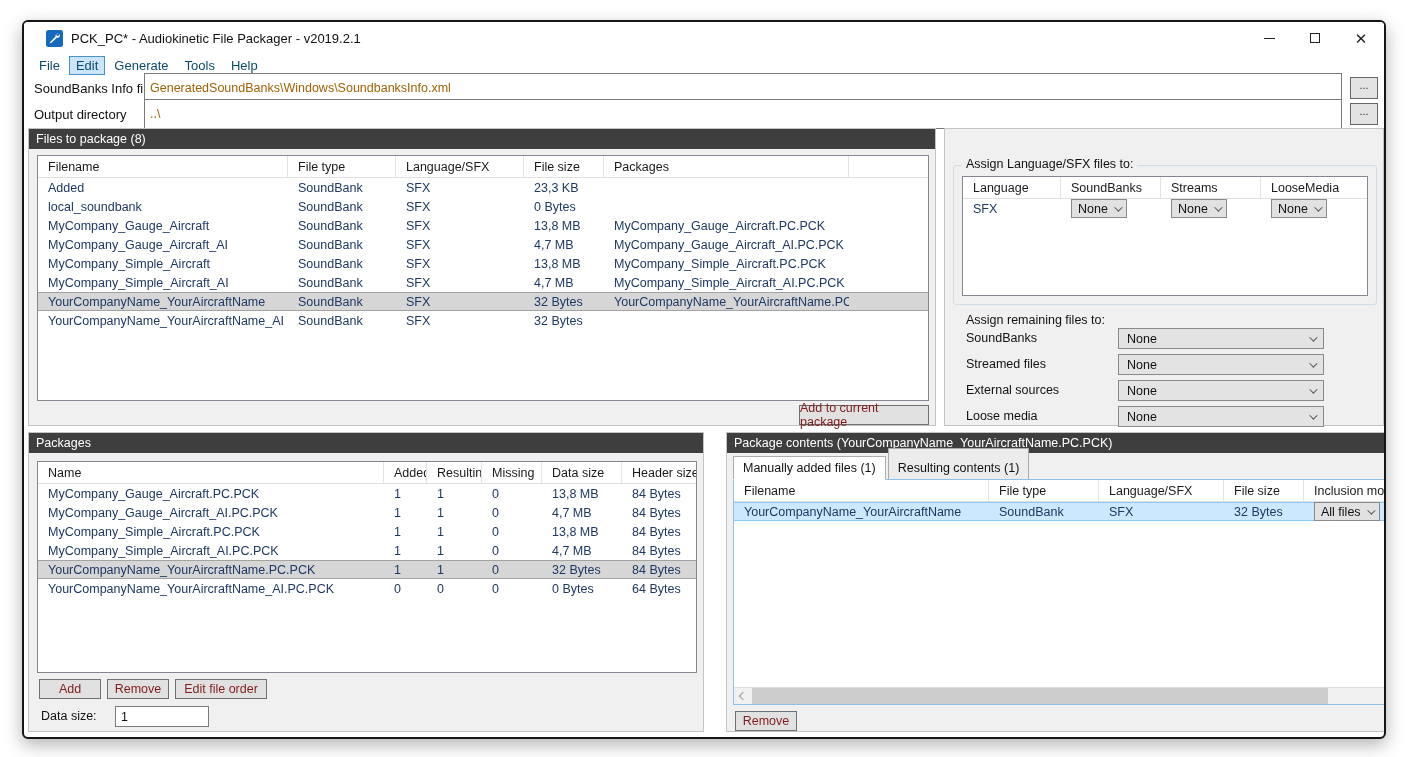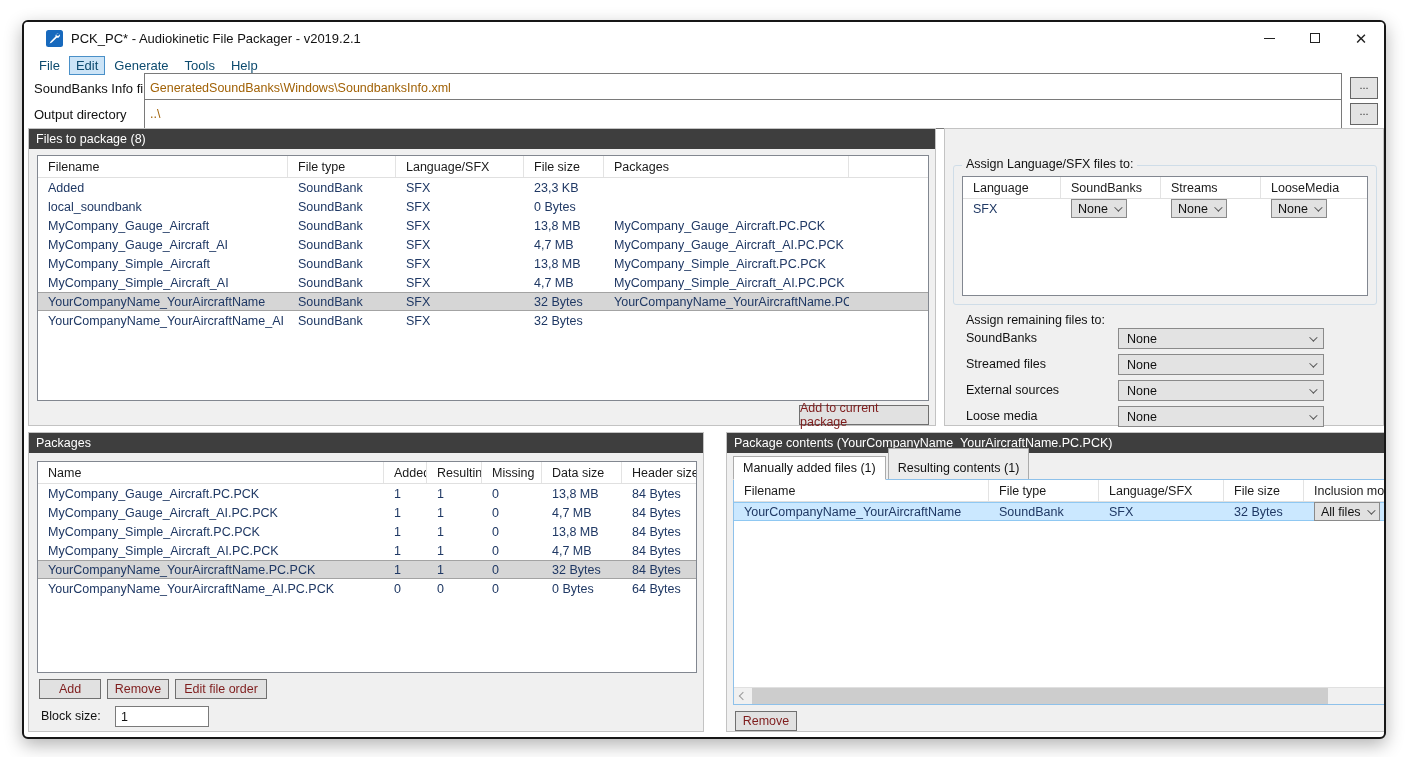--- a/index.html
+++ b/index.html
@@ -331,21 +331,21 @@
               <div class="tcell">0</div>
               <div class="tcell">0</div>
               <div class="tcell">0 Bytes</div>
               <div class="tcell">64 Bytes</div>
             </div>
           </div>
       </div>
       <div class="btn" style="left:10px; top:246px; width:62px; height:20px;">Add</div>
       <div class="btn" style="left:78px; top:246px; width:62px; height:20px;">Remove</div>
       <div class="btn" style="left:146px; top:246px; width:92px; height:20px;">Edit file order</div>
-      <span class="small-label" style="left:12px; top:276px;">Block size:</span>
+      <span class="small-label" style="left:12px; top:276px;">Data size:</span>
       <input class="blocksize-input" style="left: 86px; top: 273px; width: 94px;" value="1">
     </div>
 
     <div class="panel" style="left:686px; top:410px; width:674px; height:300px;margin-left:16px;">
       <div class="panel-header">Package contents (YourCompanyName_YourAircraftName.PC.PCK)</div>
       <div class="tabs" style="left:6px; top:24px;">
         <span class="tab active">Manually added files (1)</span>
         <span class="tab">Resulting contents (1)</span>
       </div>
       <div class="cont-area" style="left:6px; top:46px; width:662px; height:226px;">

